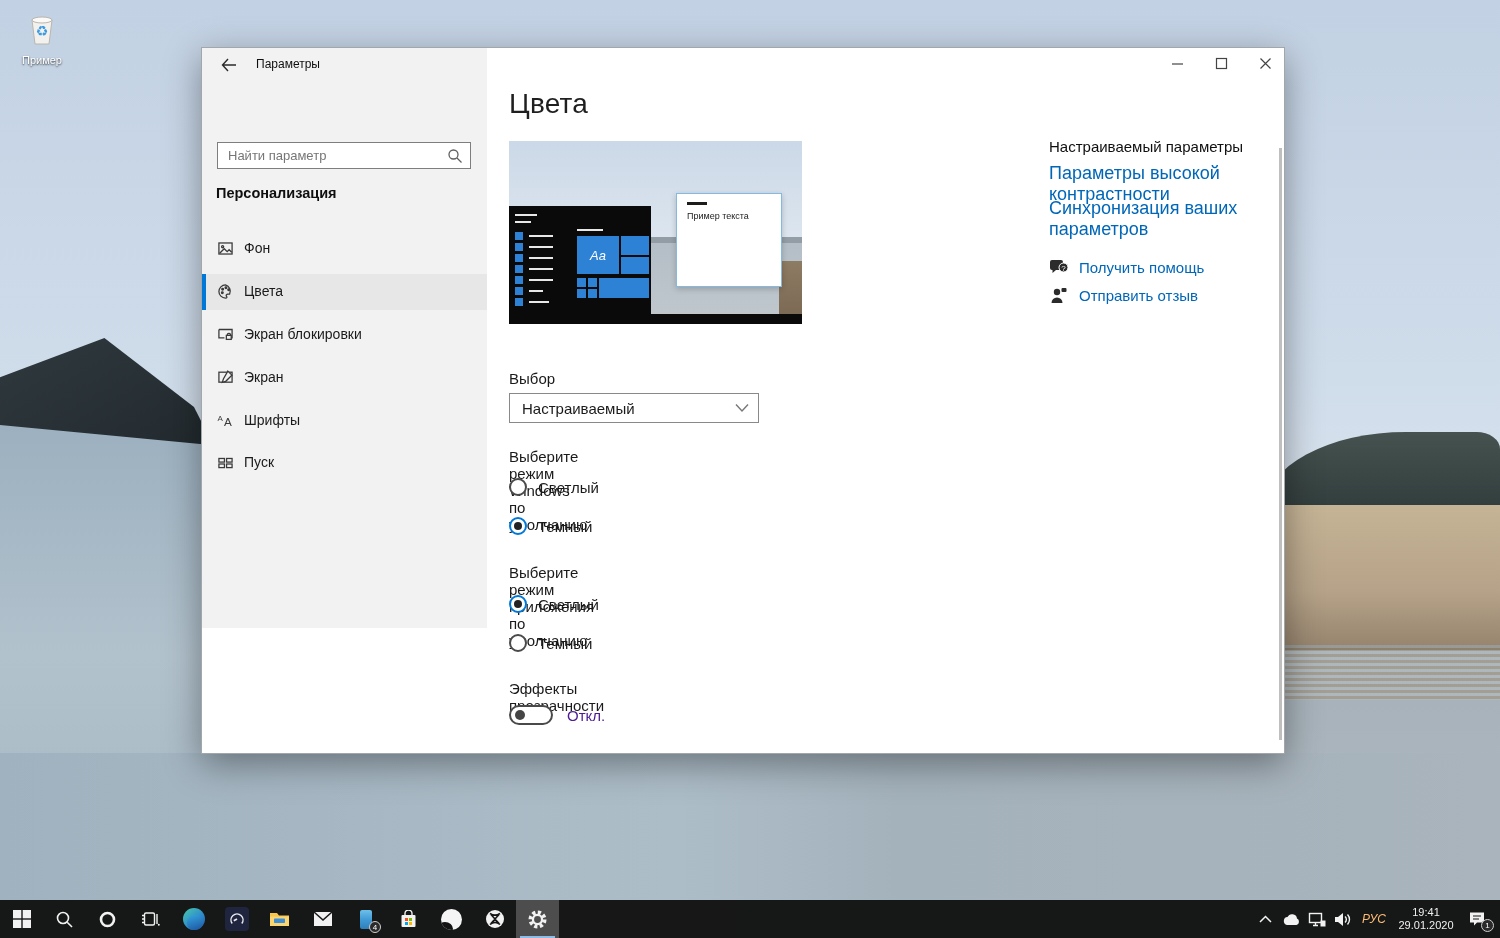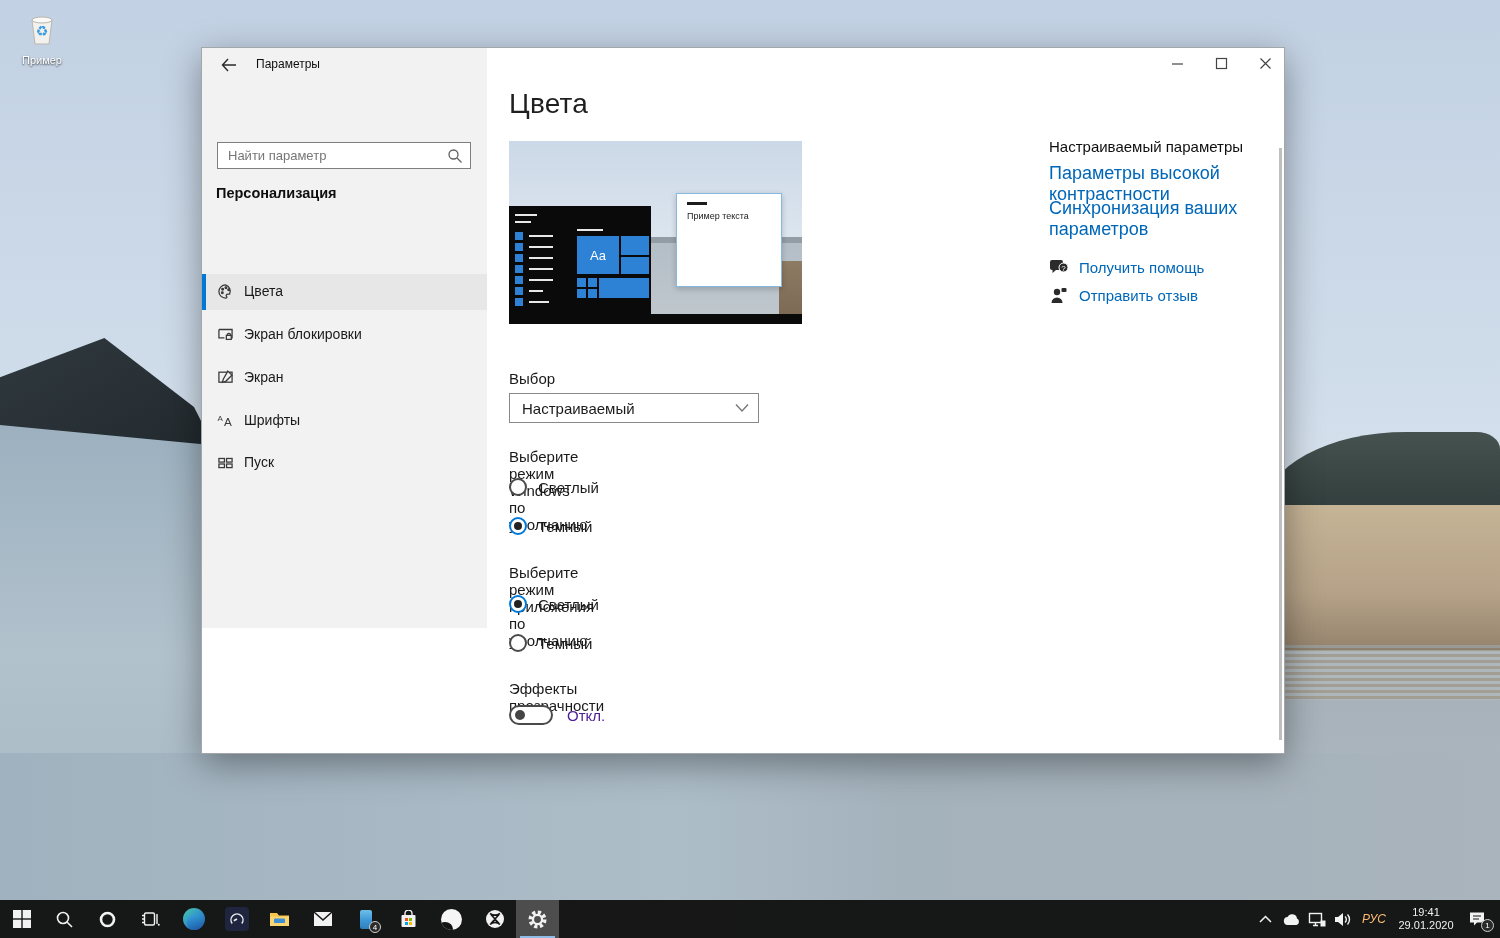--- a/index.html
+++ b/index.html
@@ -56,21 +56,21 @@
   #main { position:absolute; left:307px; top:0; }
   .page-title { position:absolute; left:0; top:40px; font-size:28px; font-weight:400; color:#1f1f1f; letter-spacing:.2px; }
   .preview { position:absolute; left:0; top:93px; width:293px; height:183px; overflow:hidden;
     background:linear-gradient(180deg,#cbd8e7 0%,#dde6ef 55%,#e4ebf2 100%); }
   .pv-shore { position:absolute; left:134px; top:96px; width:159px; height:6px; background:#929da5; }
   .pv-water { position:absolute; left:134px; top:102px; width:159px; height:71px; background:linear-gradient(180deg,#b4bec6 0%,#bfc7cd 100%); }
   .pv-tan { position:absolute; left:270px; top:120px; width:23px; height:53px; background:linear-gradient(180deg,#8e7b63,#7c6a55); }
   .pv-sm { position:absolute; left:0; top:65px; width:142px; height:108px; background:#0a0a0a; }
   .pv-line { position:absolute; height:2px; background:#e8e8e8; }
   .pv-sq { position:absolute; width:8px; height:8px; background:#2e82d6; }
-  .pv-tile { position:absolute; background:#2e82d6; }
+  .pv-tile { position:absolute; background:#2e82d6;font-style:italic; }
   .pv-aa { color:#fff; font-size:13px; display:flex; align-items:center; justify-content:center; }
   .pv-win { position:absolute; left:167px; top:52px; width:106px; height:94px; background:#fff; border:1px solid #85b9df; box-shadow:0 2px 6px rgba(0,0,0,.2); }
   .pv-win .bar { position:absolute; left:10px; top:8px; width:20px; height:3px; background:#1c1c1c; }
   .pv-win .txt { position:absolute; left:10px; top:17px; font-size:9px; color:#222; }
   .pv-tb { position:absolute; left:0; top:173px; width:293px; height:10px; background:#0a0a0a; }
 
   .fld-lbl { position:absolute; left:0; font-size:15px; color:#1a1a1a; }
   .dropdown { position:absolute; left:0; top:345px; width:250px; height:30px; background:#fff; border:1px solid #898989; }
   .dropdown .val { position:absolute; left:12px; top:6px; font-size:15px; color:#1a1a1a; }
   .dropdown svg { position:absolute; right:9px; top:9px; }
@@ -145,20 +145,28 @@
     <div class="search-box">
       <input type="text" placeholder="Найти параметр" style="">
       <svg class="search-ic" width="16" height="16" viewBox="0 0 16 16" fill="none" stroke="#5f5f5f" stroke-width="1.3">
         <circle cx="6.5" cy="6.5" r="4.5"></circle>
           <path d="M10 10 L14.5 14.5"></path>
         </svg>
     </div>
 
     <div class="section-lbl">Персонализация</div>
 
+    <div class="nav-item" style="top:183px">
+      <svg width="17" height="17" viewBox="0 0 16 16" fill="none" stroke="#3a3a3a" stroke-width="1.2">
+        <rect x="1.8" y="2.8" width="12.4" height="10.4"></rect>
+          <circle cx="5.3" cy="6.3" r="1"></circle>
+          <path d="M2.5 12.5 L6.8 8.2 L9.6 11 L11.4 9.2 L13.8 11.6"></path>
+        </svg>
+      <span class="lbl">Фон</span>
+    </div>
     <div class="nav-item sel" style="top:226px">
       <svg width="17" height="17" viewBox="0 0 16 16" fill="none" stroke="#3a3a3a" stroke-width="1.2">
         <path d="M8 1.8 a6.2 6.2 0 1 0 0 12.4 c1.6 0 1.5-1 .9-1.7 -.7-.9 0-2.1 1.3-2.1 h1.7 A6.2 6.2 0 0 0 8 1.8z"></path>
         <circle cx="5.3" cy="5.8" r=".8" fill="#3a3a3a"></circle>
           <circle cx="8.4" cy="4.4" r=".8" fill="#3a3a3a"></circle>
           <circle cx="11" cy="6.3" r=".8" fill="#3a3a3a"></circle>
           <circle cx="5" cy="9.2" r=".8" fill="#3a3a3a"></circle>
         </svg>
       <span class="lbl">Цвета</span>
     </div>

